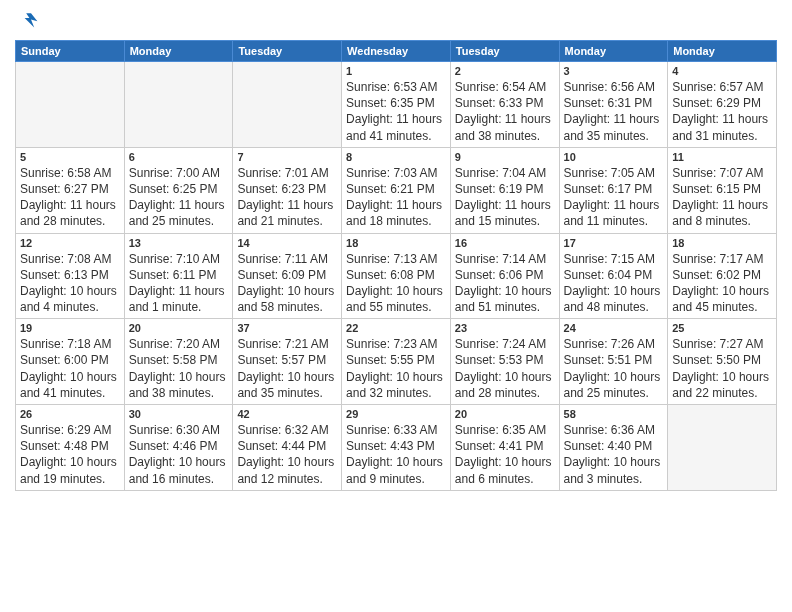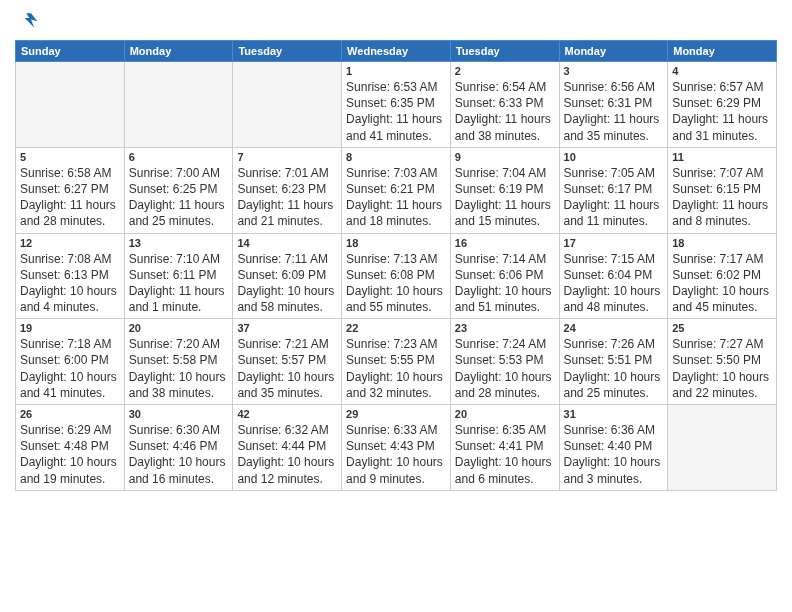--- a/index.html
+++ b/index.html
@@ -192,19 +192,19 @@
           <td><span class="day-number">26</span>
 <span class="day-info">Sunrise: 6:29 AM<br>Sunset: 4:48 PM<br>Daylight: 10 hours and 19 minutes.</span></td>
           <td><span class="day-number">30</span>
 <span class="day-info">Sunrise: 6:30 AM<br>Sunset: 4:46 PM<br>Daylight: 10 hours and 16 minutes.</span></td>
           <td><span class="day-number">42</span>
 <span class="day-info">Sunrise: 6:32 AM<br>Sunset: 4:44 PM<br>Daylight: 10 hours and 12 minutes.</span></td>
           <td><span class="day-number">29</span>
 <span class="day-info">Sunrise: 6:33 AM<br>Sunset: 4:43 PM<br>Daylight: 10 hours and 9 minutes.</span></td>
           <td><span class="day-number">20</span>
 <span class="day-info">Sunrise: 6:35 AM<br>Sunset: 4:41 PM<br>Daylight: 10 hours and 6 minutes.</span></td>
-          <td><span class="day-number">31</span>
+          <td><span class="day-number">58</span>
 <span class="day-info">Sunrise: 6:36 AM<br>Sunset: 4:40 PM<br>Daylight: 10 hours and 3 minutes.</span></td>
           <td class="empty"></td>
         </tr>
       </tbody>
   </table>
 </div>
 
 </body></html>

